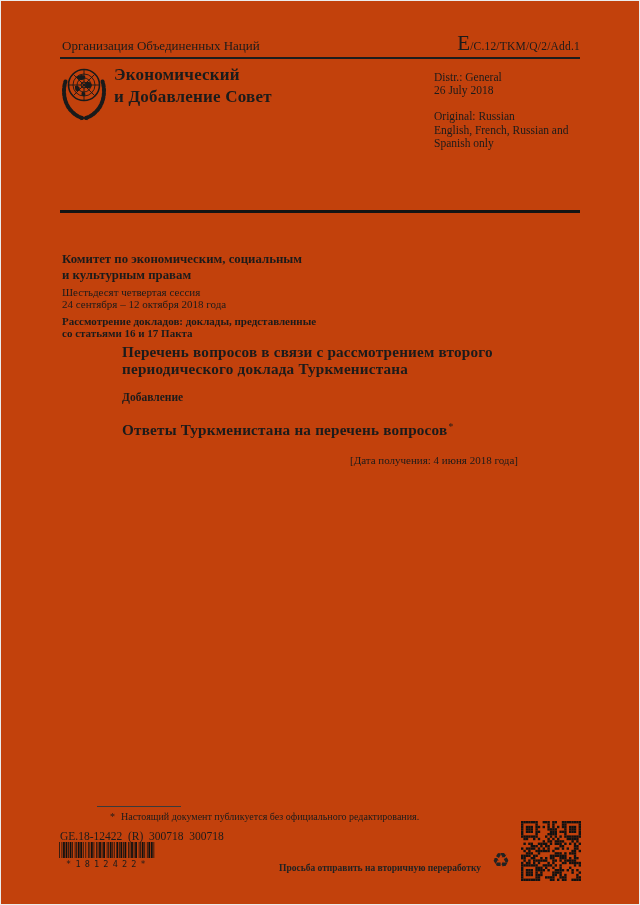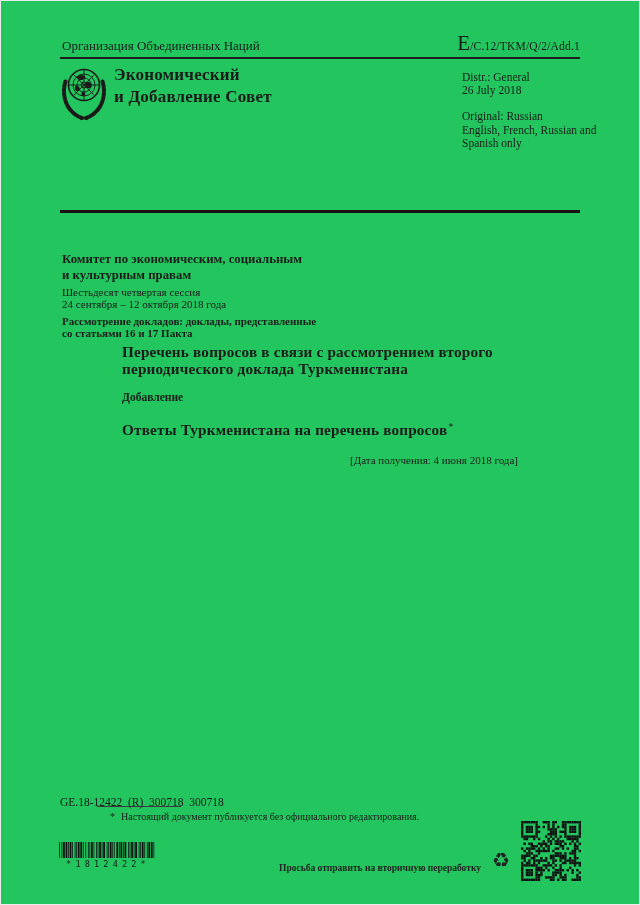--- a/index.html
+++ b/index.html
@@ -1,44 +1,44 @@
 <!DOCTYPE html>
 <html><head>
 <meta charset="utf-8">
 <style>
   html,body{margin:0;padding:0;background:#fff;}
   .page{
-    position:relative;width:640px;height:905px;background:#22c55e;overflow:hidden;
+    position:relative;width:640px;height:905px;background:#c2410c;overflow:hidden;
     font-family:"Liberation Serif","DejaVu Serif",serif;color:#1b1b1b;
     box-shadow:inset 0 0 0 1px #ececec;
   }
   .abs{position:absolute;}
   .org-name{left:62px;top:38px;font-size:13px;}
   .doc-symbol{right:60px;top:31px;display:flex;align-items:baseline;}
   .ds-initial{font-size:21px;}
   .ds-rest{font-size:11.5px;letter-spacing:.2px;}
   .rule-top{left:60px;top:57px;width:520px;height:2px;background:#1d1d1d;}
   .emblem{left:59px;top:62px;width:50px;height:60px;}
   .council{left:114px;top:64px;font-size:17px;font-weight:bold;line-height:21.5px;letter-spacing:.2px;}
-  .distr{left:434px;top:71px;font-size:11.5px;line-height:13.2px;margin-left:28px;}
+  .distr{left:434px;top:71px;font-size:11.5px;line-height:13.2px;}
   .distr .spacer{height:13px;}
   .rule-thick{left:60px;top:210px;width:520px;height:3px;background:#141414;}
   .committee{left:62px;top:220px;}
   .cmt-name{font-size:12.8px;font-weight:bold;line-height:16px;margin-top:31px;}
   .cmt-meta{margin-top:3px;font-size:11px;line-height:12.4px;}
   .cmt-topic{margin-top:5px;font-size:11px;font-weight:bold;line-height:11.8px;}
   .doc-title{left:122px;top:344px;font-size:15.2px;font-weight:bold;line-height:16.8px;letter-spacing:.2px;}
   .addendum{left:122px;top:391px;font-size:11.5px;font-weight:bold;}
   .answers{left:122px;top:421px;font-size:15.2px;font-weight:bold;letter-spacing:.2px;}
   .fn-sup{font-size:9.5px;vertical-align:5px;margin-left:1px;font-weight:normal;}
   .received{right:122px;top:454px;font-size:11px;}
   .fn-rule{left:97px;top:806px;width:84px;height:1px;background:#3a3a3a;}
   .footnote{left:110px;top:811px;font-size:10px;}
   .fn-marker{margin-right:6px;}
-  .ge-ref{left:60px;top:796px;font-size:11.5px;white-space:pre;}
+  .ge-ref{left:60px;top:830px;font-size:11.5px;white-space:pre;}
   .barcode{left:59px;top:842px;width:96px;height:16px;}
   .barcode-label{left:57px;top:859px;width:102px;font-family:"DejaVu Sans Mono",monospace;font-size:8.5px;letter-spacing:4.2px;text-align:center;}
   .recycle-notice{right:159px;top:863px;font-size:9.5px;white-space:nowrap;font-weight:bold;color:#222;}
   .recycle-icon{left:492px;top:850px;font-size:20px;line-height:1;font-family:"DejaVu Sans",sans-serif;color:#222;}
   .qr{left:521px;top:821px;width:60px;height:60px;}
 </style>
 </head>
 <body>
 
 <div class="page">

